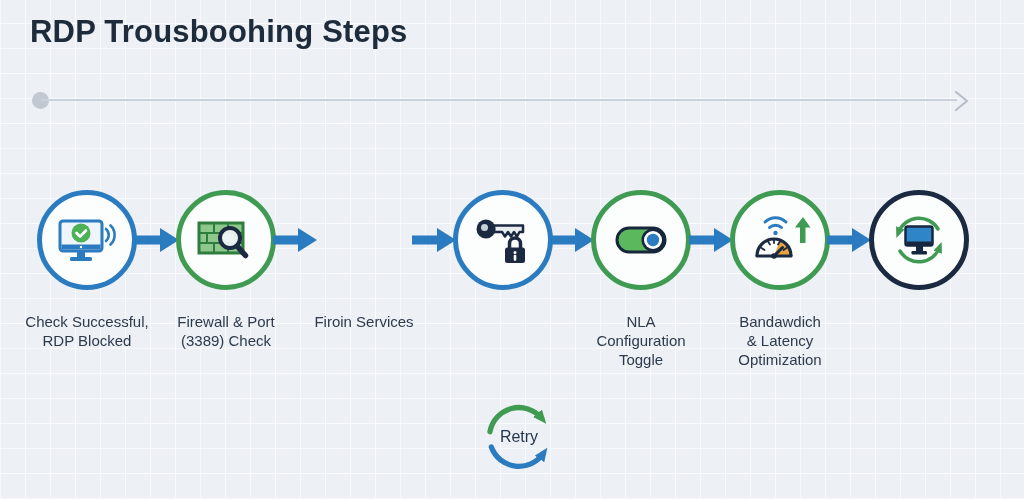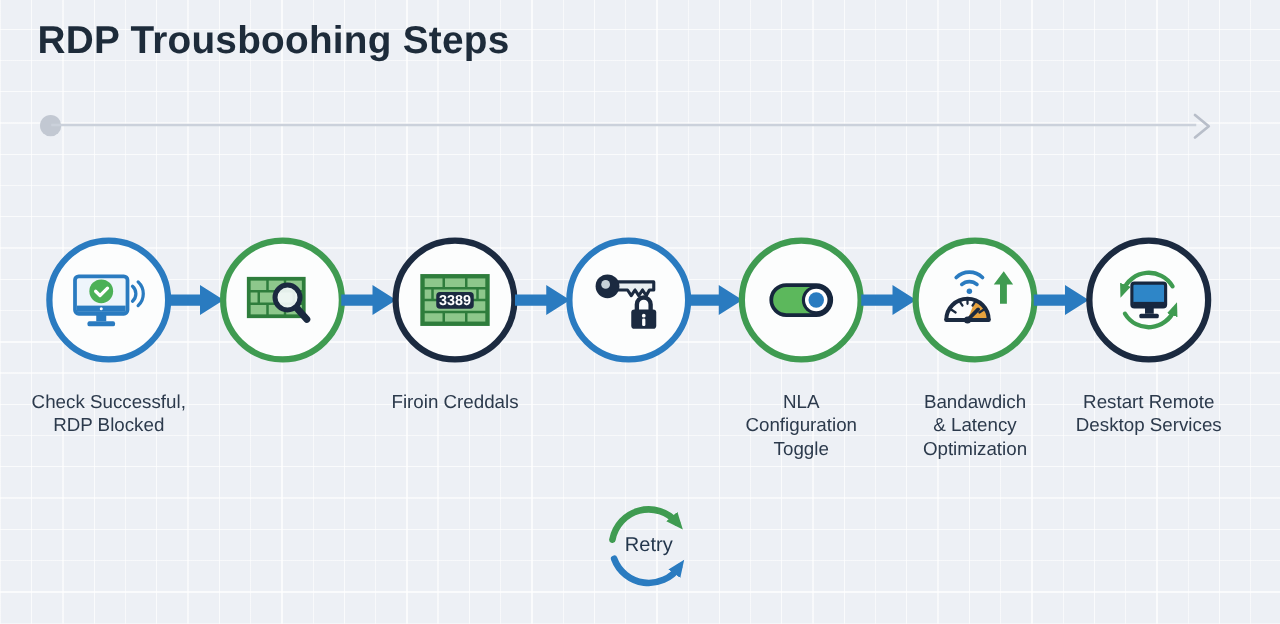--- a/index.html
+++ b/index.html
@@ -75,29 +75,20 @@
       <path d="M20 15 v10 M34 15 v10 M13 25 v10 M27 25 v10 M41 25 v10 M20 35 v10 M34 35 v10" stroke="#2e7d3c" stroke-width="2"></path>
       <circle cx="36" cy="30" r="10" fill="#f4f8fa" fill-opacity="0.92" stroke="#1b2a40" stroke-width="4"></circle>
       <line x1="43.5" y1="38.5" x2="51.5" y2="47.5" stroke="#1b2a40" stroke-width="5.5" stroke-linecap="round"></line>
     </svg>
   </div>
 
   <svg class="flow-arrow" style="left:272px" width="46" height="28">
     <path d="M1 9.5 H26 V2 L45 14 L26 26 V18.5 H1 z" fill="#2a7bc0"></path>
   </svg>
 
-  <div class="step-circle" style="left: 314px; border-color: rgb(27, 42, 64);">
-    <svg width="66" height="64" viewBox="0 0 66 64">
-      <rect x="7" y="13" width="52" height="38" fill="#8dc78b" stroke="#2e7d3c" stroke-width="3.5"></rect>
-      <path d="M7 22.5 h52 M7 32 h52 M7 41.5 h52" stroke="#2e7d3c" stroke-width="2"></path>
-      <path d="M24 13 v9.5 M42 13 v9.5 M15 22.5 v9.5 M51 22.5 v9.5 M24 41.5 v9.5 M42 41.5 v9.5" stroke="#2e7d3c" stroke-width="2"></path>
-      <rect x="18" y="25.5" width="30" height="13.5" rx="3" fill="#1b2a40"></rect>
-      <text x="33" y="36" text-anchor="middle" font-size="11.5" font-weight="bold" fill="#ffffff">3389</text>
-    </svg>
-  </div>
 
   <svg class="flow-arrow" style="left:411px" width="46" height="28">
     <path d="M1 9.5 H26 V2 L45 14 L26 26 V18.5 H1 z" fill="#2a7bc0"></path>
   </svg>
 
   <div class="step-circle" style="left: 453px; border-color: rgb(42, 123, 192);">
     <svg width="64" height="64" viewBox="0 0 64 64">
       <path d="M23 17.5 H52 v6.5 h-3.5 l-2.5 4.5 -3 -4.5 -3 4.5 -3 -4.5 -3 4.5 -3 -4.5 H23 z" fill="#e8edf0" stroke="#1b2a40" stroke-width="2.5" stroke-linejoin="round"></path>
       <circle cx="15" cy="21" r="9.5" fill="#1b2a40"></circle>
       <circle cx="13.5" cy="19.5" r="3.5" fill="#c7d2d8"></circle>
@@ -155,29 +146,29 @@
       <path d="M13 43 A22 22 0 0 0 52.5 39.5" fill="none" stroke="#3f9b51" stroke-width="3.5" stroke-linecap="round" marker-end="url(#gr-head)"></path>
       <rect x="18.5" y="18.5" width="27" height="19" rx="2" fill="#2e86c8" stroke="#17273f" stroke-width="2.5"></rect>
       <rect x="19.5" y="33.5" width="25" height="4" fill="#17273f"></rect>
       <rect x="29" y="37.5" width="7" height="5.5" fill="#17273f"></rect>
       <rect x="24.5" y="43" width="15.5" height="3.5" rx="1.2" fill="#17273f"></rect>
     </svg>
   </div>
 
   <div class="step-label" style="left:12px">Check Successful,
 RDP Blocked</div>
-  <div class="step-label" style="left:289px">Firoin Creddals</div>
+  <div class="step-label" style="left:151px">Firewall &amp; Port
+(3389) Check</div>
+  <div class="step-label" style="left:289px">Firoin Services</div>
   <div class="step-label" style="left:705px">Bandawdich
 &amp; Latency
 Optimization</div>
   <div class="step-label" style="left:566px">NLA
 Configuration
 Toggle</div>
-  <div class="step-label" style="left:844px">Restart Remote
-Desktop Services</div>
 
   <div class="retry-wrap">
     <svg width="80" height="86" viewBox="0 0 76 80">
       <defs>
         <marker id="retry-green-head" markerUnits="userSpaceOnUse" markerWidth="14" markerHeight="12" refX="6" refY="5.5" orient="auto">
           <path d="M0 0 L13 5.5 L0 11 z" fill="#3f9b51"></path>
         </marker>
         <marker id="retry-blue-head" markerUnits="userSpaceOnUse" markerWidth="14" markerHeight="12" refX="6" refY="5.5" orient="auto">
           <path d="M0 0 L13 5.5 L0 11 z" fill="#2a7bc0"></path>
         </marker>

